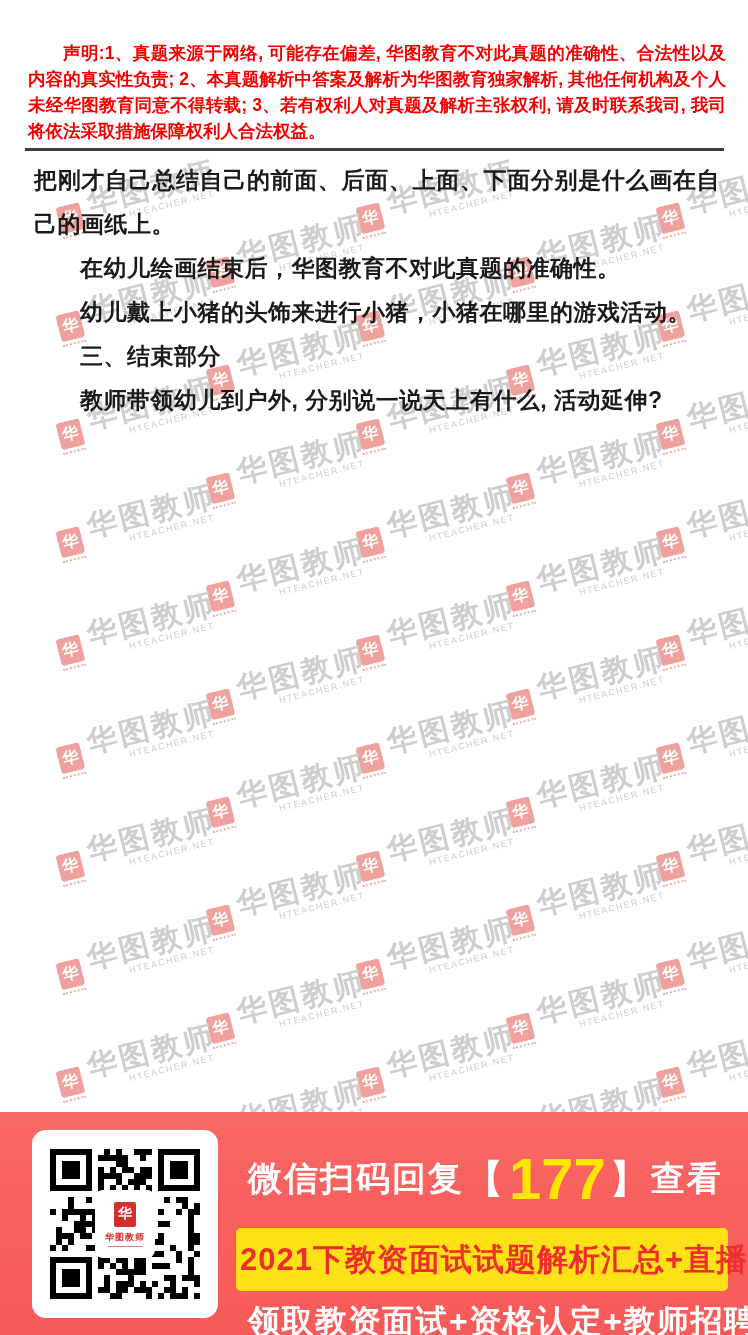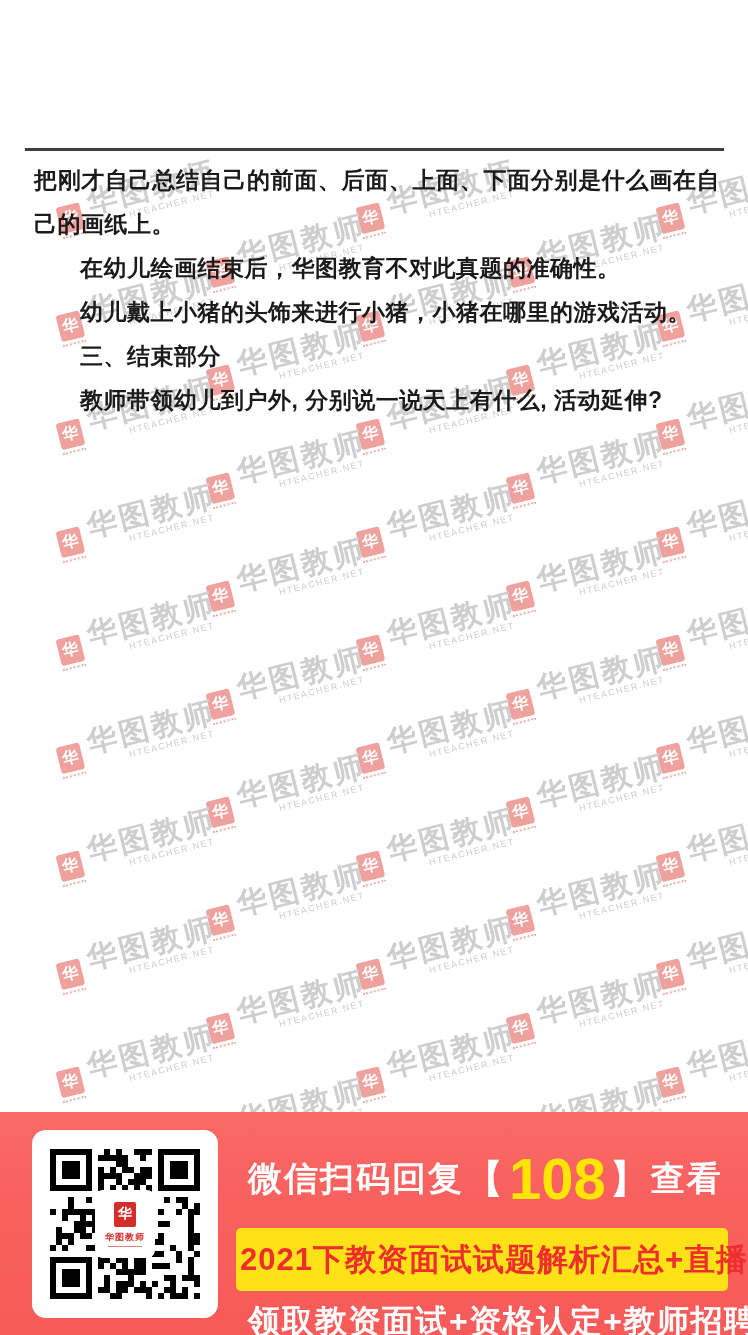--- a/index.html
+++ b/index.html
@@ -504,20 +504,21 @@
           <div class="wm-logo">华</div>
           <div class="wm-logo-sub"></div>
         </div>
         <div class="wm-body">
           <div class="wm-text">华图教师</div>
           <div class="wm-sub">HTEACHER.NET</div>
         </div>
       </div>
     </div>
 
+  <div class="disclaimer">声明:1、真题来源于网络, 可能存在偏差, 华图教育不对此真题的准确性、合法性以及内容的真实性负责; 2、本真题解析中答案及解析为华图教育独家解析, 其他任何机构及个人未经华图教育同意不得转载; 3、若有权利人对真题及解析主张权利, 请及时联系我司, 我司将依法采取措施保障权利人合法权益。</div>
   <div class="divider"></div>
 
   <div class="content" id="content">
       <p class="">把刚才自己总结自己的前面、后面、上面、下面分别是什么画在自己的画纸上。</p>
       <p class="indent ">在幼儿绘画结束后，华图教育不对此真题的准确性。</p>
       <p class="indent ">幼儿戴上小猪的头饰来进行小猪，小猪在哪里的游戏活动。</p>
       <p class="indent bold">三、结束部分</p>
       <p class="indent ">教师带领幼儿到户外, 分别说一说天上有什么, 活动延伸?</p>
     </div>
 
@@ -822,21 +823,21 @@
       <div class="qr-logo">
         <div class="qr-logo-badge">华</div>
         <div class="qr-logo-text">华图教师</div>
         <div class="qr-logo-line"></div>
       </div>
     </div>
     <div class="f-text">
       <div class="f-line1">
         <span>微信扫码回复</span>
         <span class="f-bracket">【</span>
-        <span class="f-code">108</span>
+        <span class="f-code">177</span>
         <span class="f-bracket">】</span>
         <span>查看</span>
       </div>
       <div class="f-highlight">2021下教资面试试题解析汇总+直播讲解</div>
       <div class="f-line3">领取教资面试+资格认定+教师招聘资料</div>
     </div>
   </div>
 
 </div>
 

